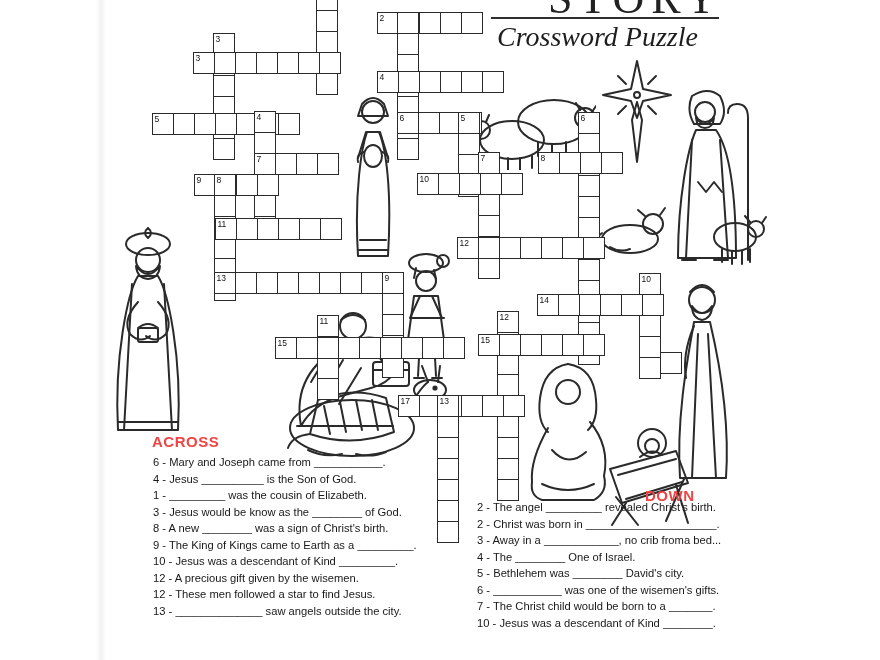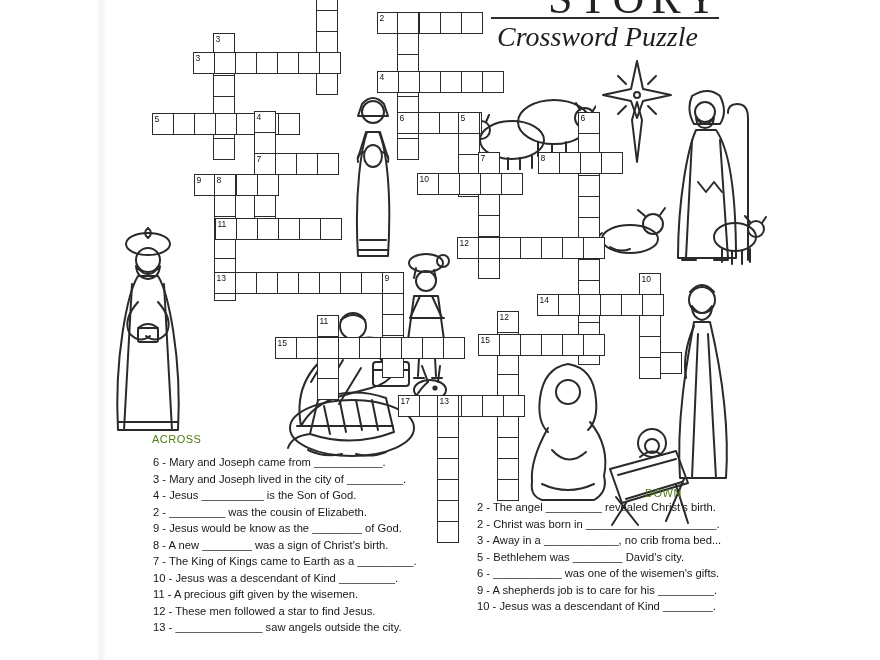--- a/index.html
+++ b/index.html
@@ -13,21 +13,21 @@
   #grid{position:absolute;left:0;top:0;}
   .cell{position:absolute;width:22px;height:22px;box-sizing:border-box;
         border:1.6px solid #2b2b2b;background:#ffffff;}
   .cell .num{position:absolute;left:1.5px;top:0.5px;font-size:8.5px;line-height:9px;
         color:#111;font-family:"Liberation Sans",sans-serif;}
   #story-title{position:absolute;left:548px;top:-27px;font-family:"Liberation Serif",serif;
         font-size:44px;letter-spacing:7px;color:#222;}
   #title-rule{position:absolute;left:491px;top:17px;width:228px;height:2px;background:#2e2e2e;}
   #subtitle{position:absolute;left:497px;top:21px;font-family:"Liberation Serif",serif;
         font-style:italic;font-size:28px;color:#1d1d1d;white-space:nowrap;}
-  .list-heading{position:absolute;font-size:11px;font-weight:normal;letter-spacing:0.5px;color:#4d7c0f;}
+  .list-heading{position:absolute;font-size:15px;font-weight:bold;letter-spacing:0.5px;color:#ef4444;}
   #across-heading{left:152px;top:433px;}
   #down-heading{left:645px;top:487px;}
   .clue-list{position:absolute;}
   #across-list{left:153px;top:454px;width:320px;}
   #down-list{left:477px;top:499px;width:300px;}
   .clue{font-size:11.2px;line-height:16.5px;white-space:nowrap;color:#181818;}
   #page-edge{position:absolute;left:96px;top:0;width:10px;height:660px;
         background:linear-gradient(to right,rgba(0,0,0,0),rgba(0,0,0,0.05),rgba(0,0,0,0));}
 </style>
 </head>
@@ -429,36 +429,36 @@
       <div class="cell" style="left: 437px; top: 437px;"></div>
       <div class="cell" style="left: 437px; top: 458px;"></div>
       <div class="cell" style="left: 437px; top: 479px;"></div>
       <div class="cell" style="left: 437px; top: 500px;"></div>
       <div class="cell" style="left: 437px; top: 521px;"></div>
     </div>
 
   <div id="across-heading" class="list-heading">ACROSS</div>
   <div id="across-list" class="clue-list">
       <div class="clue">6 - Mary and Joseph came from ___________.</div>
-      <div class="clue">3 - Mary and Joseph lived in the city of _________.</div>
       <div class="clue">4 - Jesus __________ is the Son of God.</div>
-      <div class="clue">2 - _________ was the cousin of Elizabeth.</div>
-      <div class="clue">9 - Jesus would be know as the ________ of God.</div>
+      <div class="clue">1 - _________ was the cousin of Elizabeth.</div>
+      <div class="clue">3 - Jesus would be know as the ________ of God.</div>
       <div class="clue">8 - A new ________ was a sign of Christ's birth.</div>
-      <div class="clue">7 - The King of Kings came to Earth as a _________.</div>
+      <div class="clue">9 - The King of Kings came to Earth as a _________.</div>
       <div class="clue">10 - Jesus was a descendant of Kind _________.</div>
-      <div class="clue">11 - A precious gift given by the wisemen.</div>
+      <div class="clue">12 - A precious gift given by the wisemen.</div>
       <div class="clue">12 - These men followed a star to find Jesus.</div>
       <div class="clue">13 - ______________ saw angels outside the city.</div>
     </div>
 
   <div id="down-heading" class="list-heading">DOWN</div>
   <div id="down-list" class="clue-list">
       <div class="clue">2 - The angel _________ revealed Christ's birth.</div>
       <div class="clue">2 - Christ was born in _____________________.</div>
       <div class="clue">3 - Away in a ____________, no crib froma bed...</div>
+      <div class="clue">4 - The ________ One of Israel.</div>
       <div class="clue">5 - Bethlehem was ________ David's city.</div>
       <div class="clue">6 - ___________ was one of the wisemen's gifts.</div>
-      <div class="clue">9 - A shepherds job is to care for his _________.</div>
+      <div class="clue">7 - The Christ child would be born to a _______.</div>
       <div class="clue">10 - Jesus was a descendant of Kind ________.</div>
     </div>
 
 </div>
 
 </body></html>

